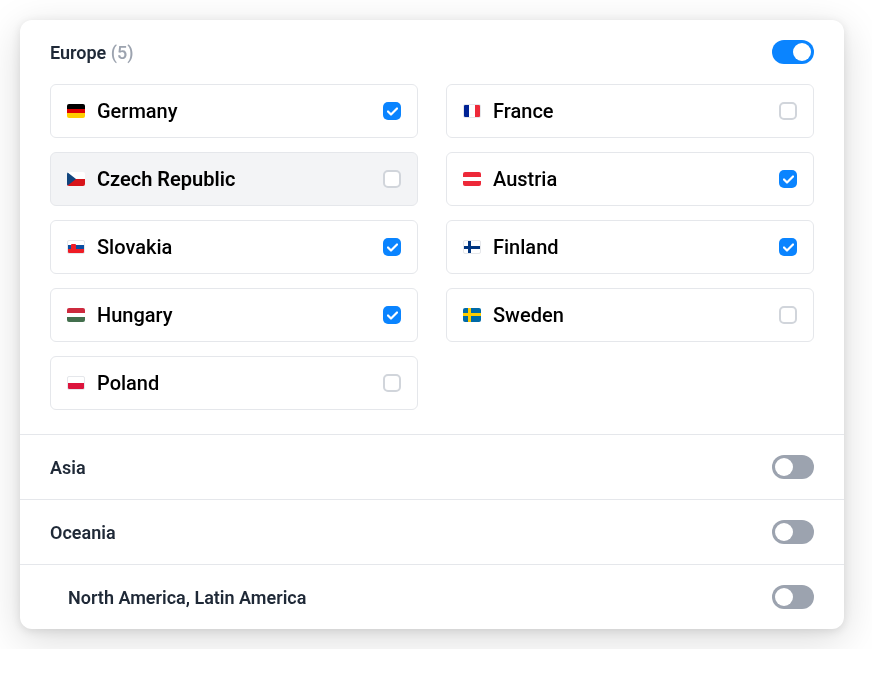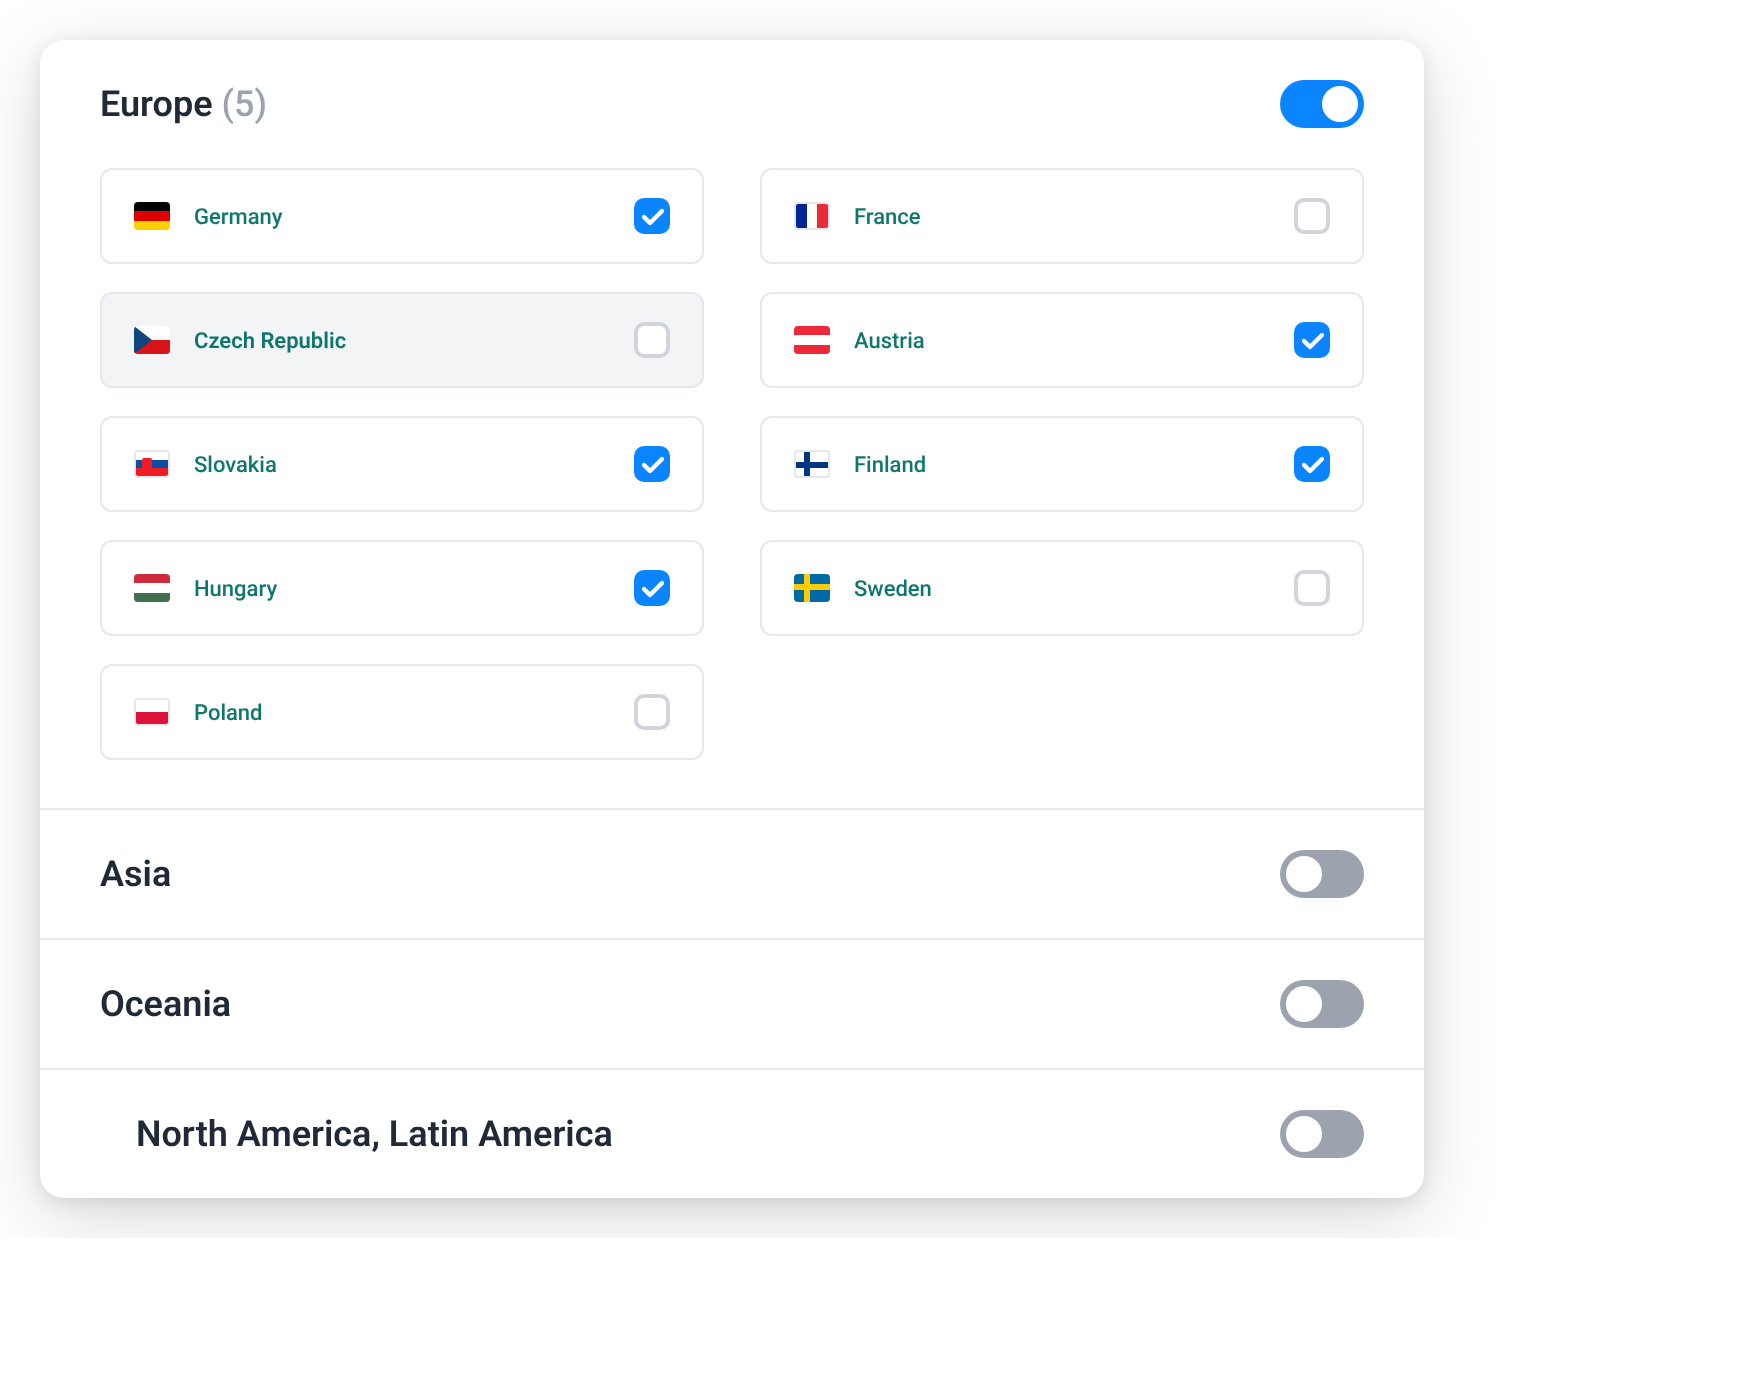--- a/index.html
+++ b/index.html
@@ -2,21 +2,21 @@
 <html><head>
   <meta charset="utf-8">
   <style>
     * { box-sizing: border-box; margin: 0; padding: 0; }
     body {
       font-family: -apple-system, BlinkMacSystemFont, "Segoe UI", Roboto, sans-serif;
       background: #fff;
       padding: 20px;
     }
     .card {
-      width: 692px;
+      width: 824px;
       background: #fff;
       border-radius: 12px;
       box-shadow: 0 10px 40px rgba(0,0,0,0.15), 0 2px 10px rgba(0,0,0,0.1);
       overflow: hidden;
     }
     .region {
       border-bottom: 1px solid #e5e7eb;
     }
     .region:last-child { border-bottom: none; padding-left: 18px; }
     .region-header {
@@ -84,22 +84,22 @@
       gap: 12px;
     }
     .flag {
       width: 18px;
       height: 14px;
       border-radius: 2px;
       display: inline-block;
       flex-shrink: 0;
     }
     .country-label {
-      font-size: 11px;
-      color: #0f766e;
+      font-size: 20px;
+      color: #000000;
       font-weight: 500;
     }
     .checkbox {
       width: 18px;
       height: 18px;
       border-radius: 5px;
       display: flex;
       align-items: center;
       justify-content: center;
       flex-shrink: 0;

